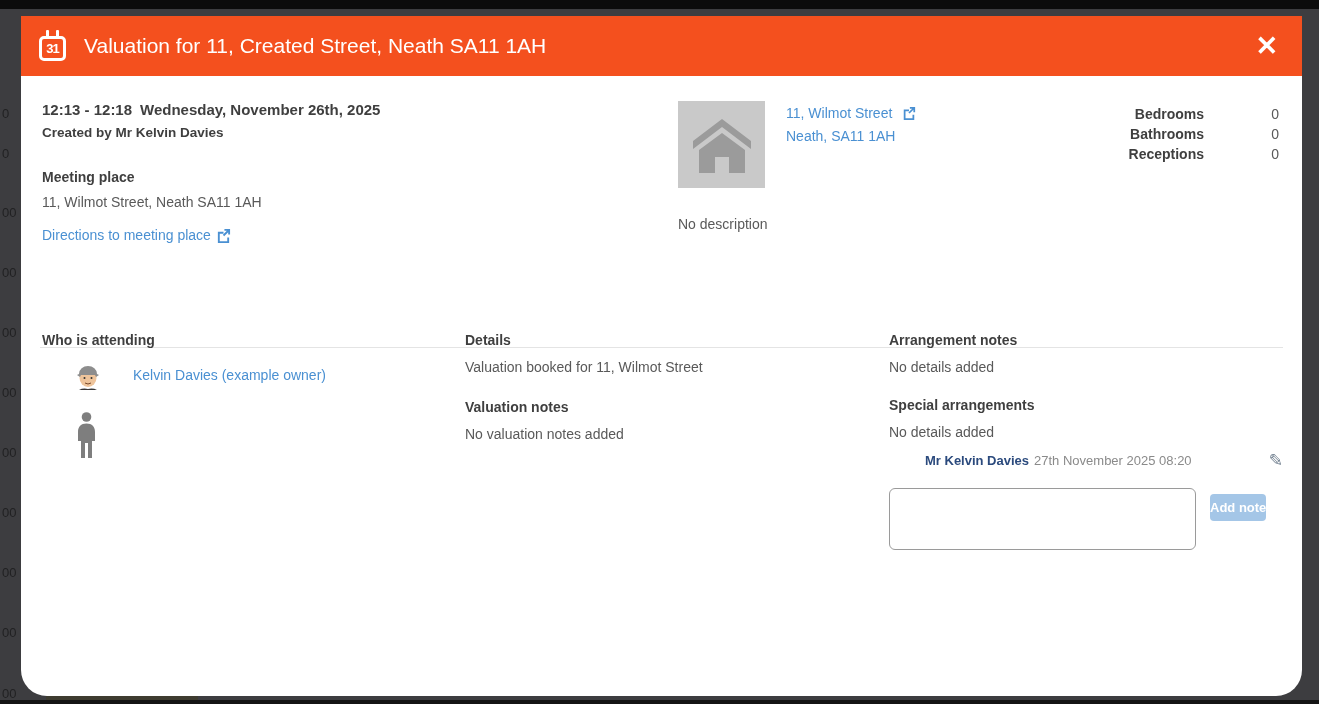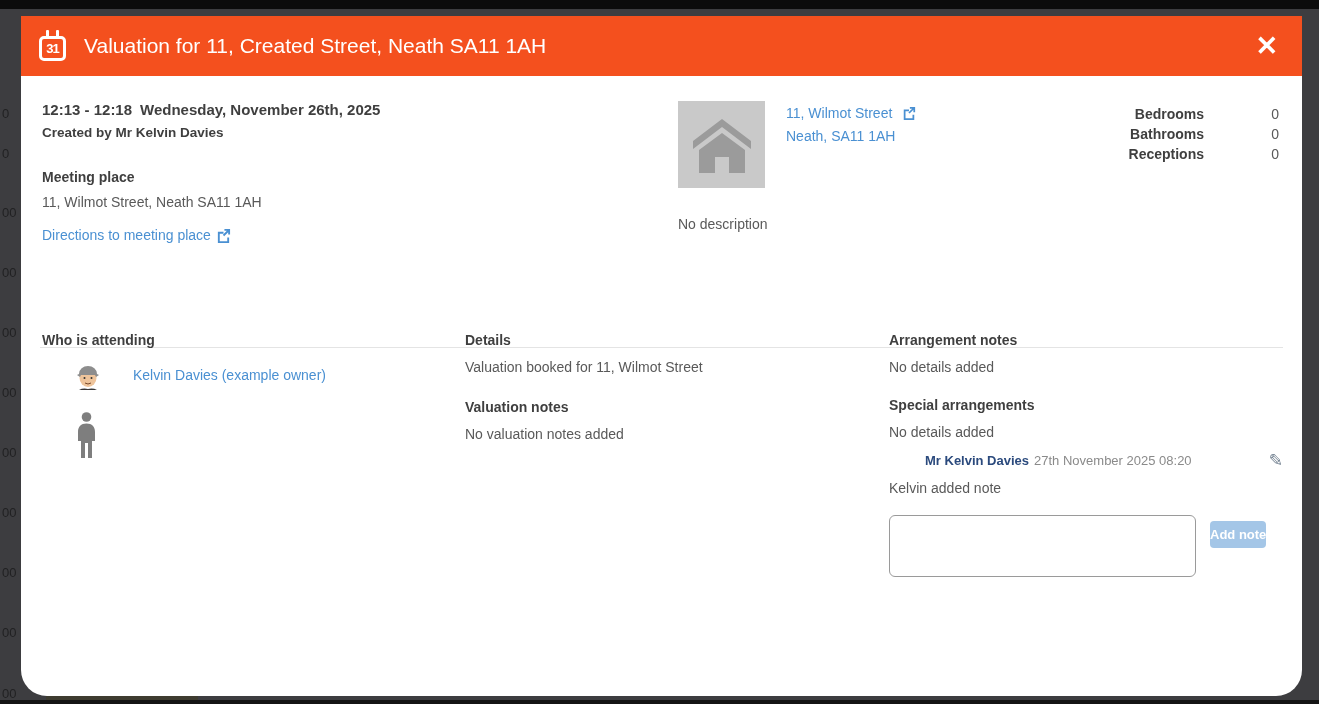--- a/index.html
+++ b/index.html
@@ -262,21 +262,20 @@
       <div class="txt">No details added</div>
 
       <div class="h-sec gap-h">Special arrangements</div>
       <div class="txt">No details added</div>
 
       <div class="note-author-row">
         <span class="note-author">Mr Kelvin Davies</span>
         <span class="note-ts">27th November 2025 08:20</span>
         <span class="pencil-icon">✎</span>
       </div>
-      <div class="txt note-text">Kelvin added note</div>
 
       <div class="note-compose">
         <textarea class="note-textarea" value="" style=""></textarea>
         <button class="addnote-btn">Add note</button>
       </div>
     </div>
 
     <div class="modal-footer">
       
       

